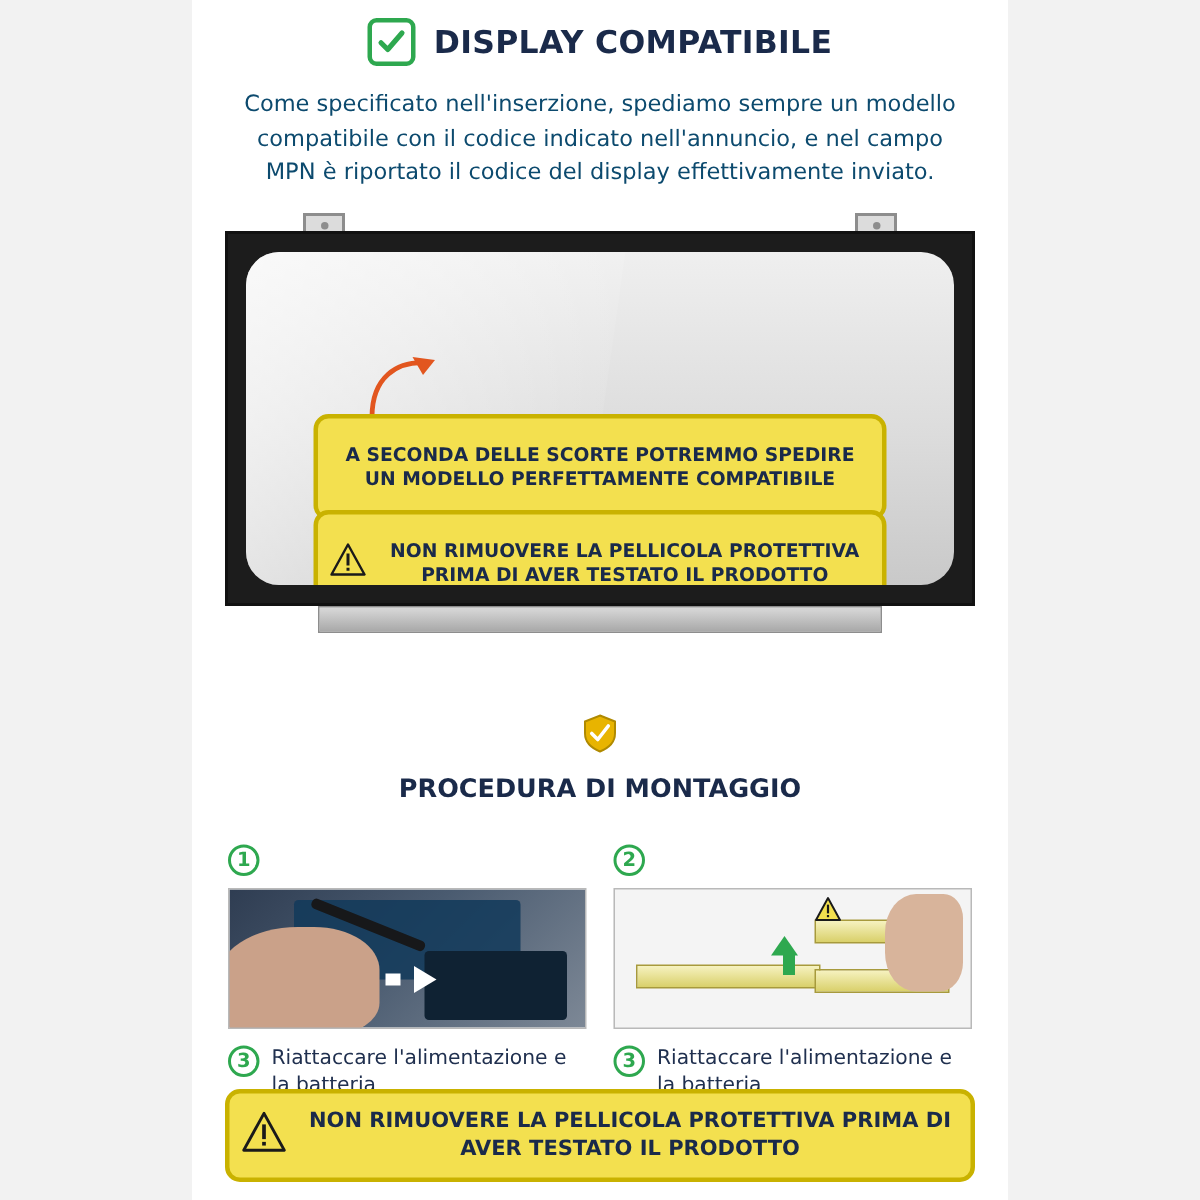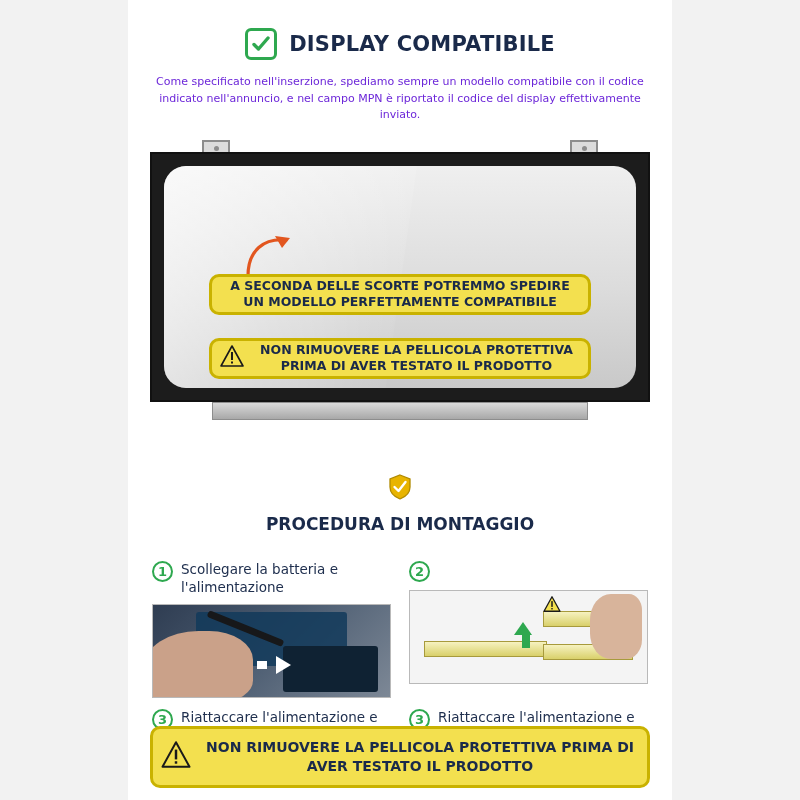--- a/index.html
+++ b/index.html
@@ -28,21 +28,21 @@
     height: 800px;
     background: #ffffff;
   }
 
   
   .header-row {
     display: flex;
     align-items: center;
     justify-content: center;
     gap: 12px;
-    padding-top: 28px;
+    padding-top: 12px;
   }
   .check-badge {
     width: 32px;
     height: 32px;
     border-radius: 6px;
     background: #ffffff;
     border: 3px solid #2ea84f;
     display: flex;
     align-items: center;
     justify-content: center;
@@ -51,23 +51,23 @@
   .check-badge svg { display: block; }
   .header-title {
     font-size: 21px;
     font-weight: bold;
     color: #1a2a4a;
     letter-spacing: 0.2px;
   }
   .intro {
     margin: 14px 26px 0 26px;
     text-align: center;
-    font-size: 11px;
+    font-size: 15px;
     line-height: 1.5;
-    color: #6d28d9;
+    color: #0c4a6e;
   }
 
   
   .panel-wrap {
     position: relative;
     margin: 16px 22px 0 22px;
     height: 300px;
   }
   .tab {
     position: absolute;
@@ -134,21 +134,21 @@
     width: 382px;
     background: #f3e04f;
     border: 3px solid #c9b200;
     border-radius: 10px;
     box-sizing: border-box;
     text-align: center;
     color: #1a2a4a;
     font-weight: bold;
     font-size: 12.5px;
     line-height: 1.35;
-    padding: 1px 8px;
+    padding: 16px 8px;
   }
   .note-box.first { top: 108px; }
   .note-box.second { top: 172px; }
   .note-inner {
     display: flex;
     align-items: center;
     justify-content: center;
     gap: 9px;
   }
   .warn-tri { flex: 0 0 auto; }
@@ -422,21 +422,20 @@
         </svg>
       </span>
       <div class="proc-title">PROCEDURA DI MONTAGGIO</div>
       <div class="proc-line"></div>
     </div>
 
     <div class="steps">
       <div class="step-col">
         <div class="step-row">
           <div class="step-num">1</div>
-          <div class="step-text">Scollegare la batteria e l'alimentazione</div>
         </div>
         <div class="photo laptop">
           <div class="pcb"></div>
           <div class="pcb2"></div>
           <div class="hand"></div>
           <div class="tool"></div>
           <div class="white-arrow-tail"></div>
           <div class="white-arrow"></div>
         </div>
       </div>

